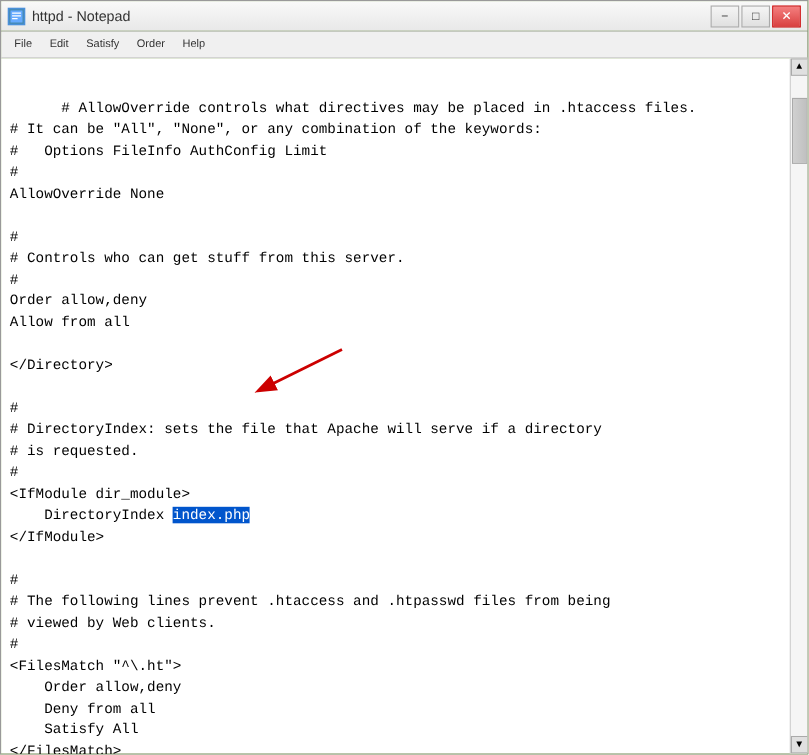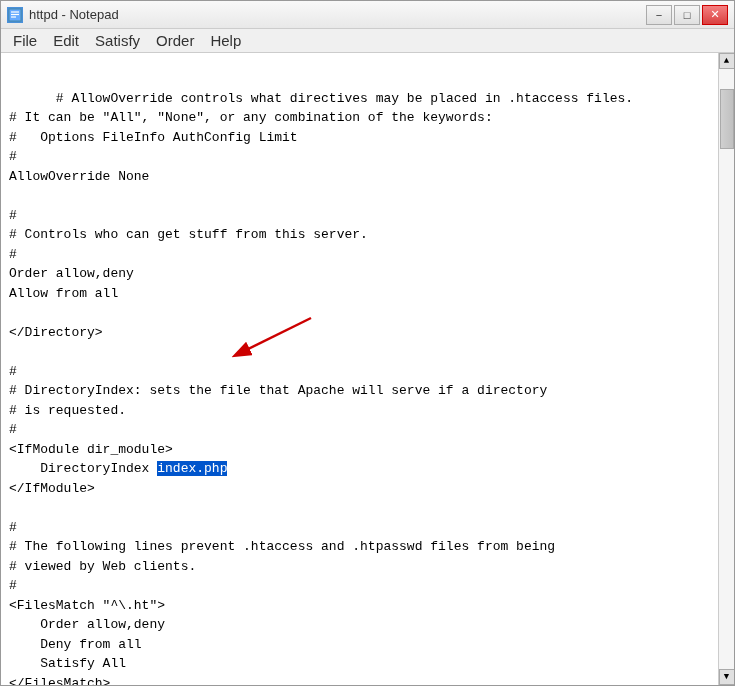--- a/index.html
+++ b/index.html
@@ -87,21 +87,21 @@
       background: #f0f0f0;
       border-bottom: 1px solid #ccc;
       display: flex;
       align-items: center;
       padding: 2px 4px;
       height: 24px;
     }
 
     .menu-item {
       font-family: Arial, sans-serif;
-      font-size: 15px;
+      font-size: 10px;
       color: #333;
       padding: 2px 8px;
       cursor: pointer;
     }
 
     .editor-area {
       flex: 1;
       display: flex;
       overflow: hidden;
       background: white;

